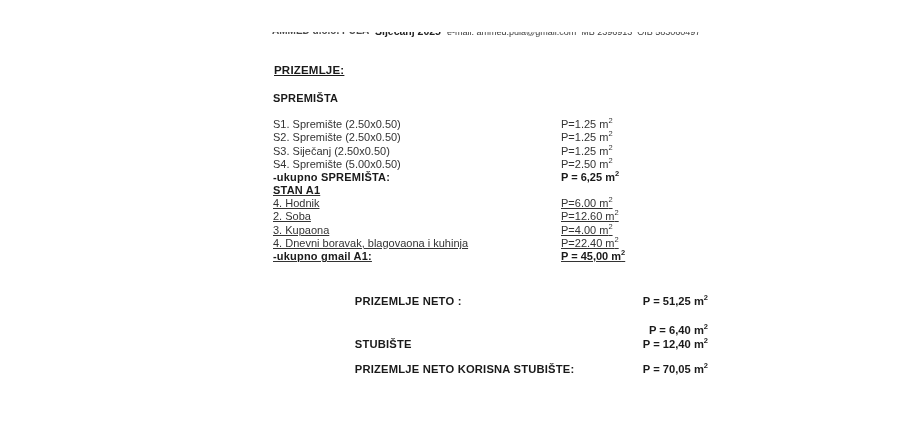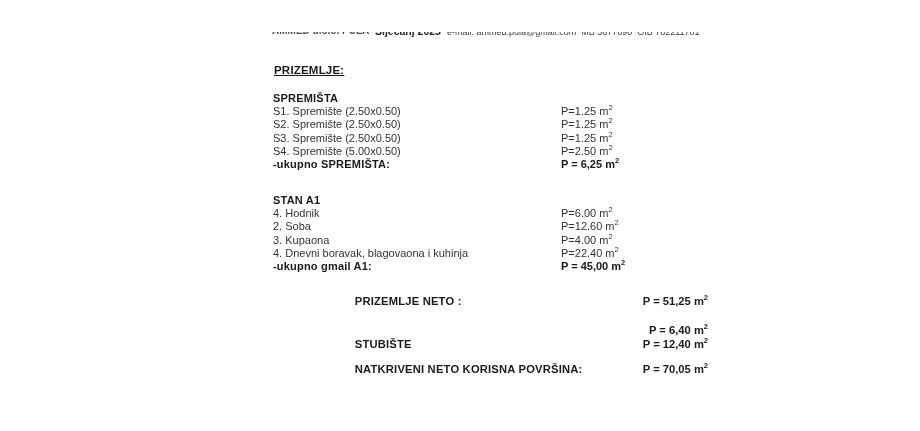--- a/index.html
+++ b/index.html
@@ -68,22 +68,22 @@
     text-decoration: underline;
     color: #1a1a1a;
     letter-spacing: 0.2px;
   }
   .sec, .sumgrp {
     position: absolute;
     left: 273px;
     width: 435px;
   }
   .sec1 { top: 92px; }
-  .sec1 .rows { }
-  .sec2 { top: 194px; }
+  .sec1 .rows { margin-top: 13px; }
+  .sec2 { top: 184px; text-decoration: underline; }
   .heading {
     font-size: 11px;
     font-weight: bold;
     color: #1a1a1a;
     line-height: 13px;
     letter-spacing: 0.2px;
   }
   .row {
     display: flex;
     line-height: 13.3px;
@@ -105,39 +105,39 @@
 </style>
 </head>
 <body>
 
 <div class="canvas">
 
   <div class="header-clip">
     <div class="header-inner">
       <span class="h-left">AMMED d.o.o. PULA</span>
       <span class="h-date">Siječanj 2025</span>
-      <span class="h-contact">e-mail: ammed.pula@gmail.com  MB 3677890  OIB 782211701</span>
+      <span class="h-contact">e-mail: ammed.pula@gmail.com  MB 2396913  OIB 583060497</span>
     </div>
   </div>
 
   <div class="title">PRIZEMLJE:</div>
 
   <div class="sec sec1">
     <div class="heading">SPREMIŠTA</div>
     <div class="rows">
         <div class="row">
           <span class="lbl">S1. Spremište (2.50x0.50)</span>
           <span class="val">P=1.25 m<sup>2</sup></span>
         </div>
         <div class="row">
           <span class="lbl">S2. Spremište (2.50x0.50)</span>
           <span class="val">P=1.25 m<sup>2</sup></span>
         </div>
         <div class="row">
-          <span class="lbl">S3. Spremište (2.50x0.50)</span>
+          <span class="lbl">S3. Siječanj (2.50x0.50)</span>
           <span class="val">P=1.25 m<sup>2</sup></span>
         </div>
         <div class="row">
           <span class="lbl">S4. Spremište (5.00x0.50)</span>
           <span class="val">P=2.50 m<sup>2</sup></span>
         </div>
         <div class="row total">
           <span class="lbl">-ukupno SPREMIŠTA:</span>
           <span class="val">P = 6,25 m<sup>2</sup></span>
         </div>
@@ -180,18 +180,18 @@
       <div class="row total">
         <span class="val">P = 6,40 m<sup>2</sup></span>
       </div>
       <div class="row total">
         <span class="lbl">STUBIŠTE</span>
         <span class="val">P = 12,40 m<sup>2</sup></span>
       </div>
     </div>
   <div class="sumgrp sum3">
       <div class="row total">
-        <span class="lbl">NATKRIVENI NETO KORISNA POVRŠINA:</span>
+        <span class="lbl">PRIZEMLJE NETO KORISNA STUBIŠTE:</span>
         <span class="val">P = 70,05 m<sup>2</sup></span>
       </div>
     </div>
 
 </div>
 
 </body></html>

